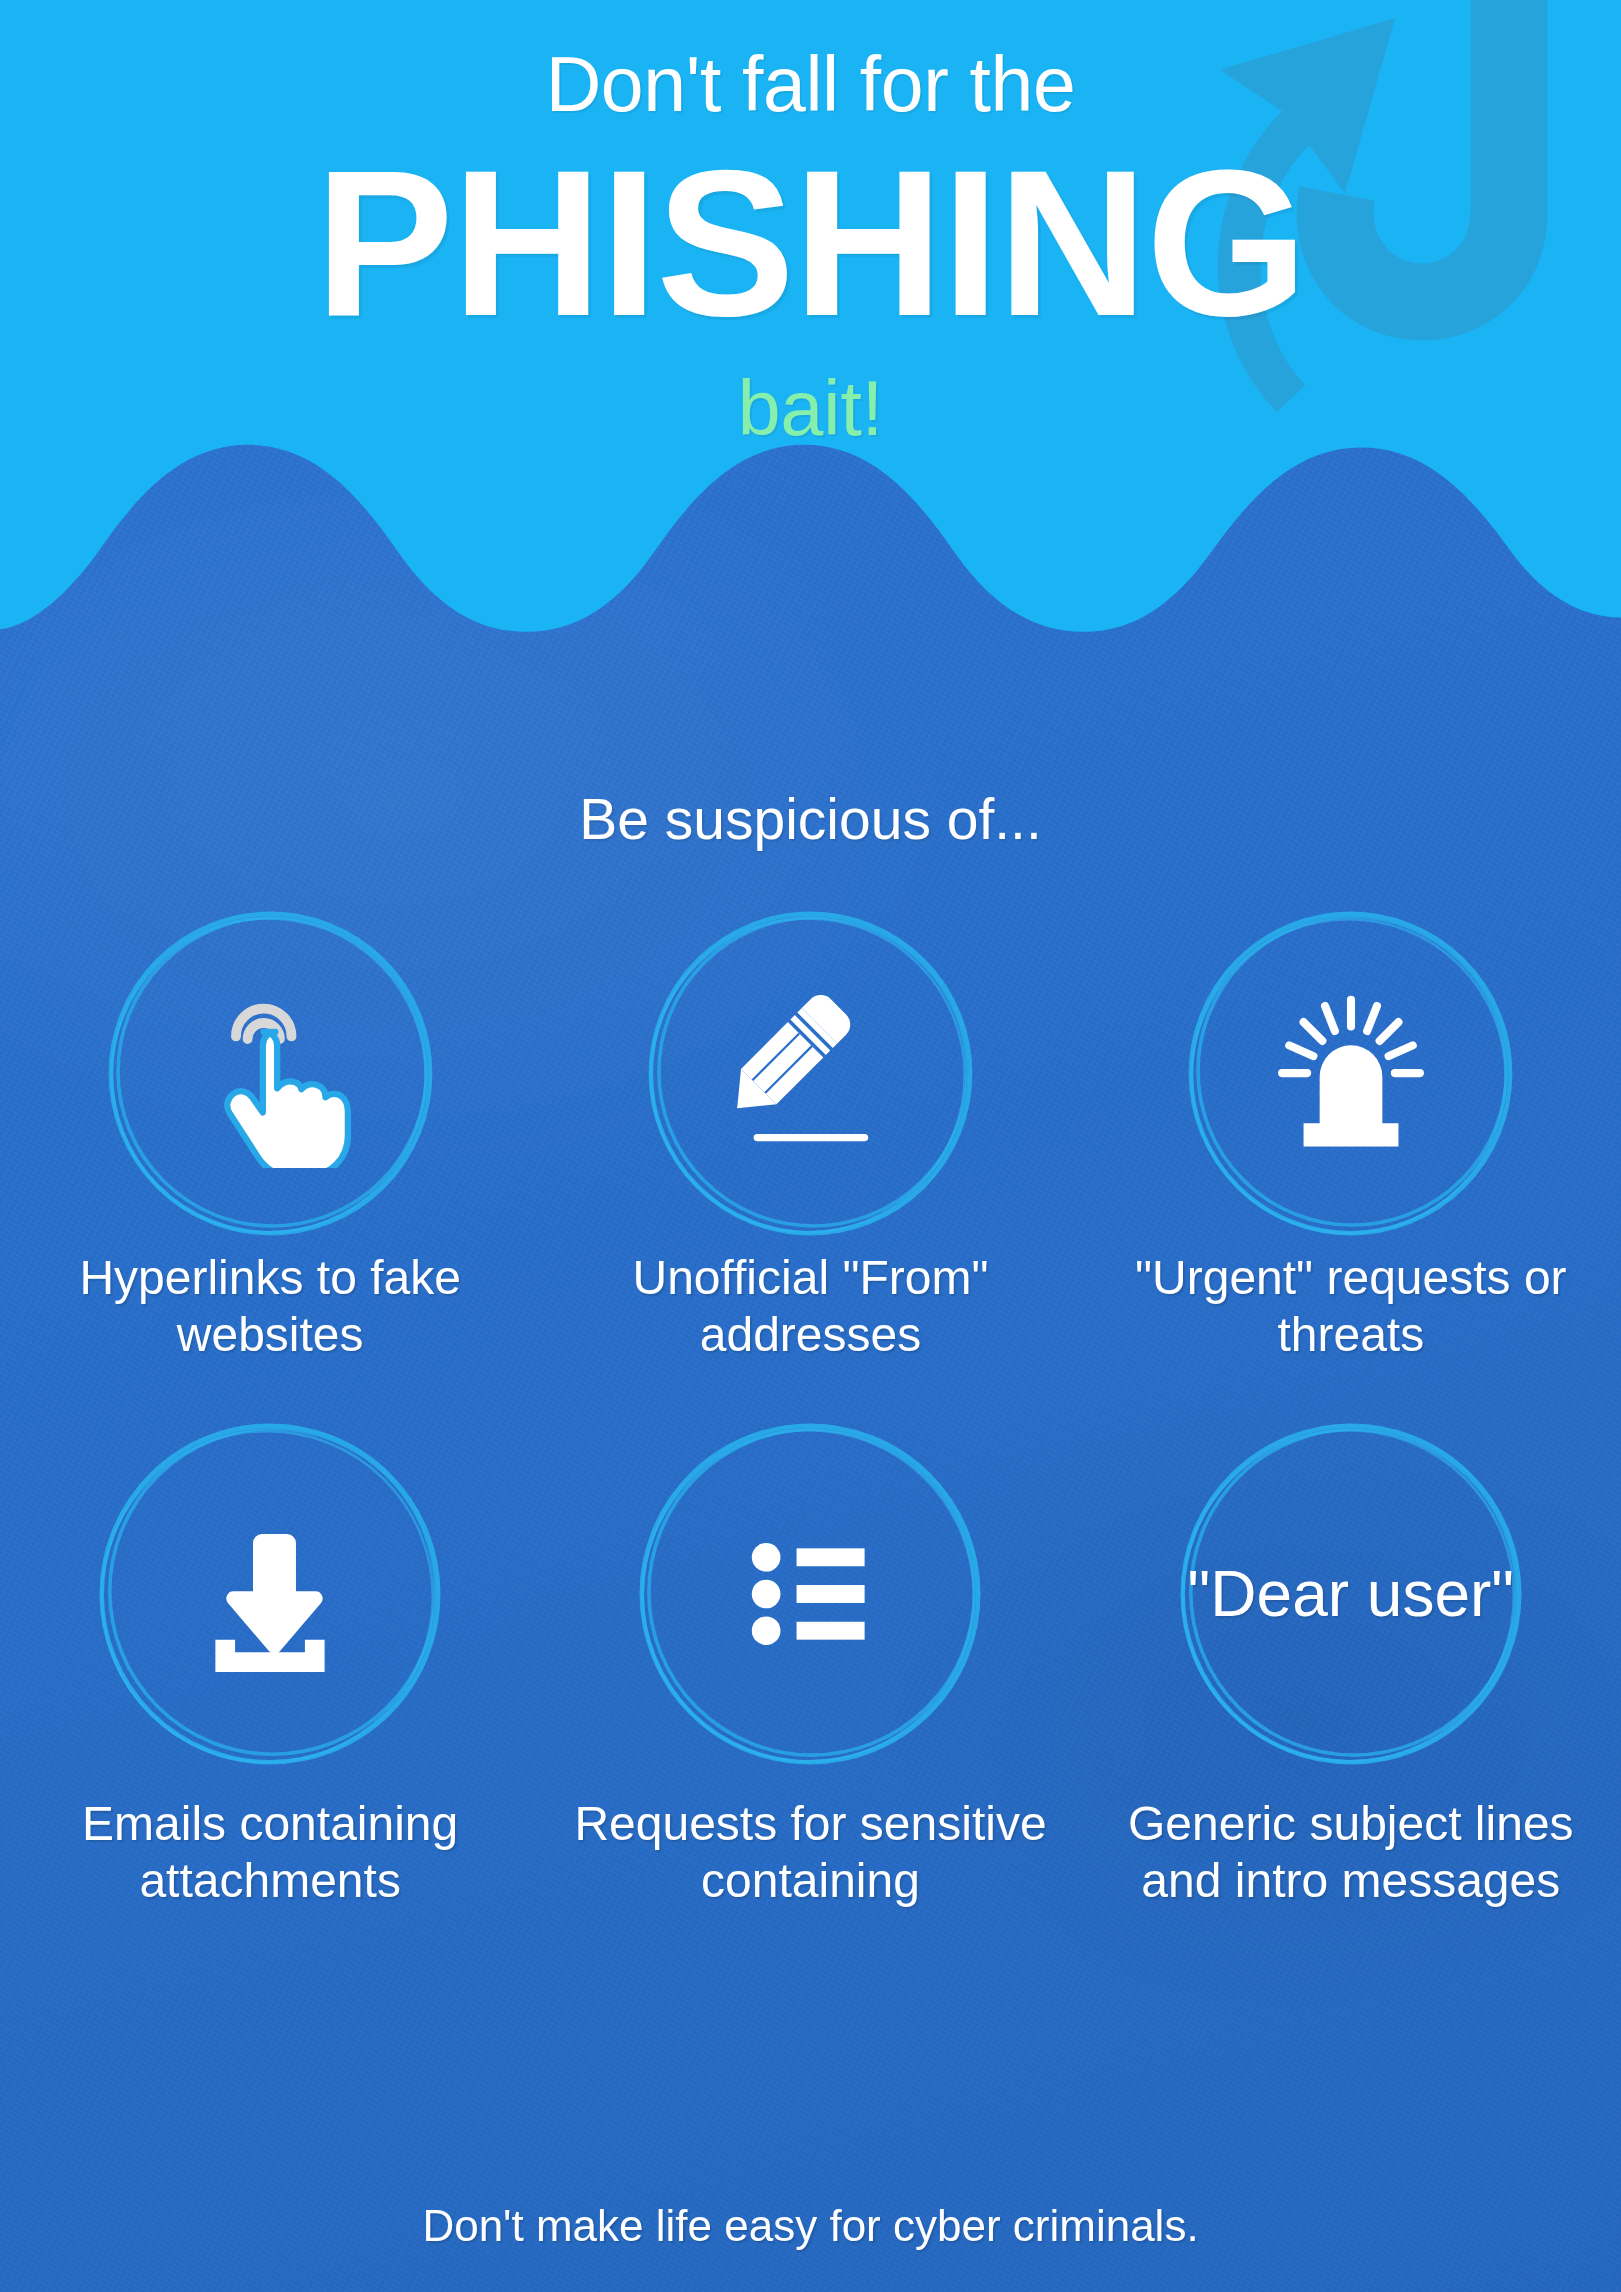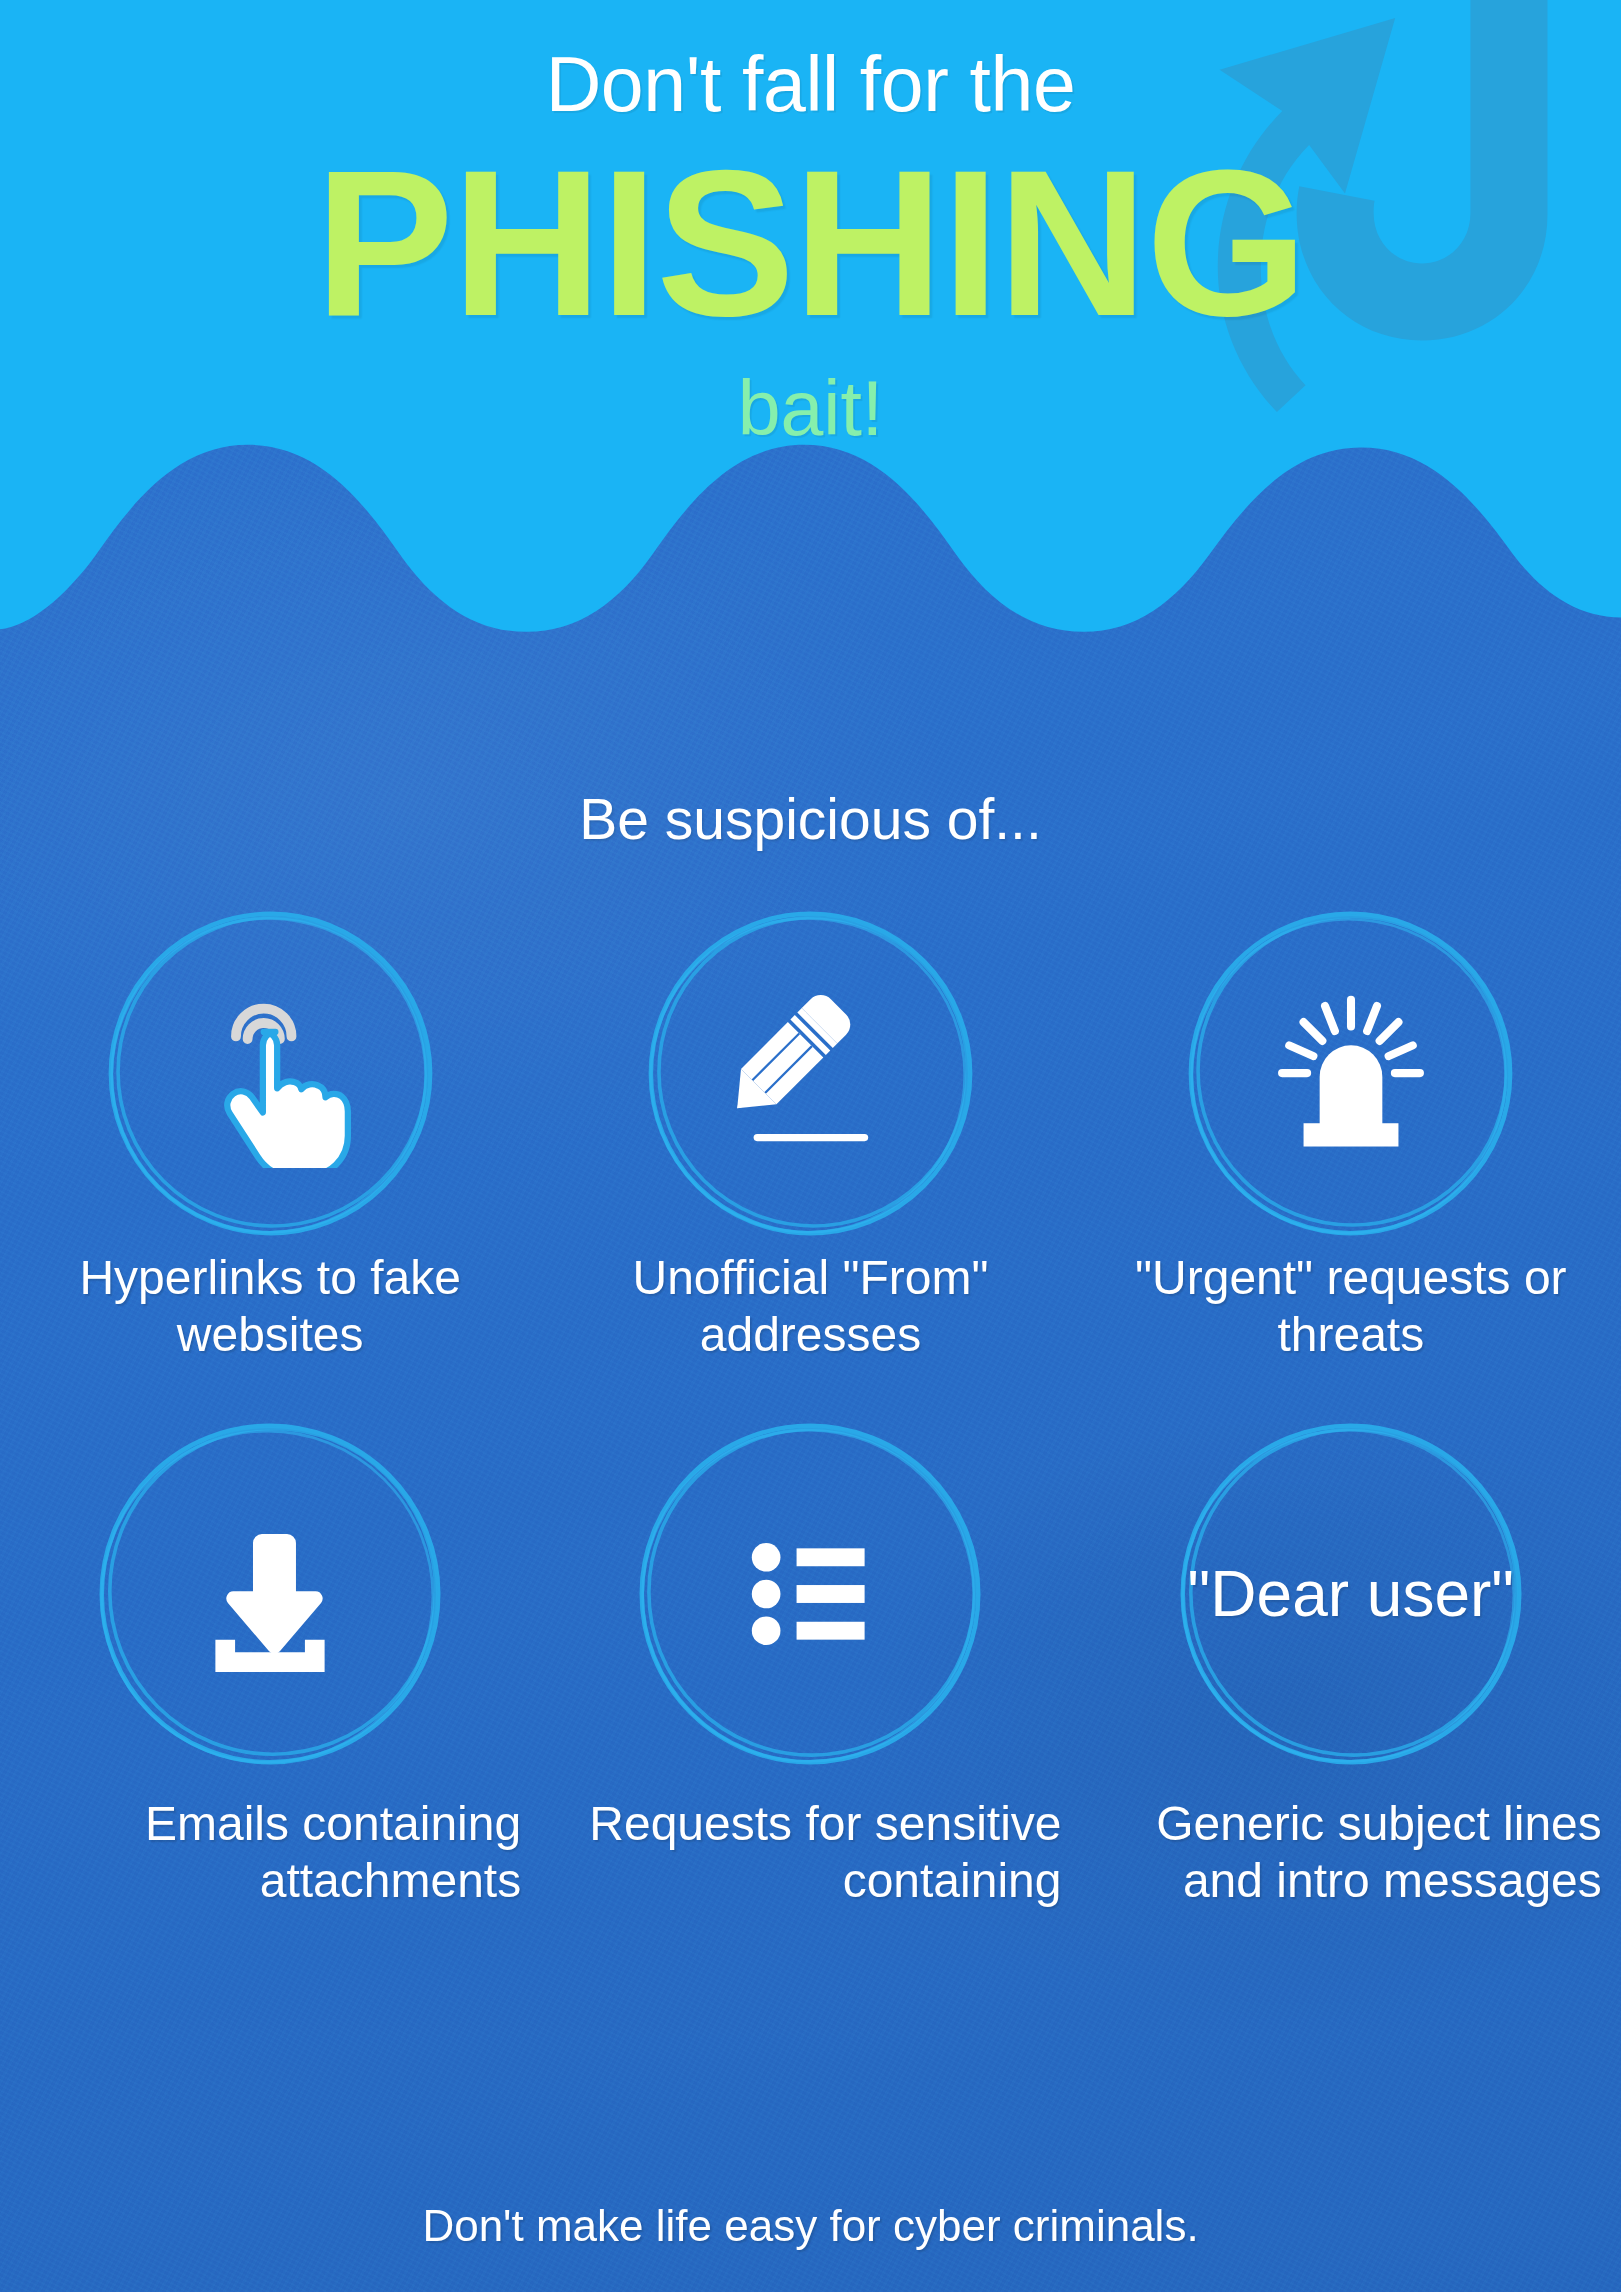--- a/index.html
+++ b/index.html
@@ -68,21 +68,21 @@
   }
   .t-line1{
     color:#ffffff;
     font-size:77px;
     font-weight:400;
     letter-spacing:-0.4px;
     line-height:1.05;
     text-shadow:1.8px 1.8px 0.9px rgba(0,0,0,.07);
   }
   .t-big{
-    color:#bef264;
+    color:#ffffff;
     font-size:208px;
     font-weight:700;
     line-height:1.02;
     letter-spacing:-1.8px;
     margin-top:12.5px;
     text-shadow:2.7px 2.7px 1.8px rgba(0,0,0,.07);
   }
   .t-line3{
     color:#86efac;
     font-size:77px;
@@ -153,21 +153,21 @@
     line-height:1.18;
     text-align:center;
     font-weight:400;
     margin-top:7.2px;
     max-width:502px;
     text-shadow:1.8px 1.8px 1.8px rgba(0,0,0,.14);
   }
 
   .row2 .circle{ width:358px; height:358px; }
   .row2 .circle svg.ring{ width:358px; height:358px; }
-  .row2 .caption{ margin-top:23px;text-align:right; }
+  .row2 .caption{ margin-top:23px; }
 
   .footer{
     position:absolute;
     left:0; bottom:41px;
     width:100%;
     text-align:center;
     color:#ffffff;
     font-size:44px;
     font-weight:400;
     text-shadow:1.8px 1.8px 1.8px rgba(0,0,0,.14);

